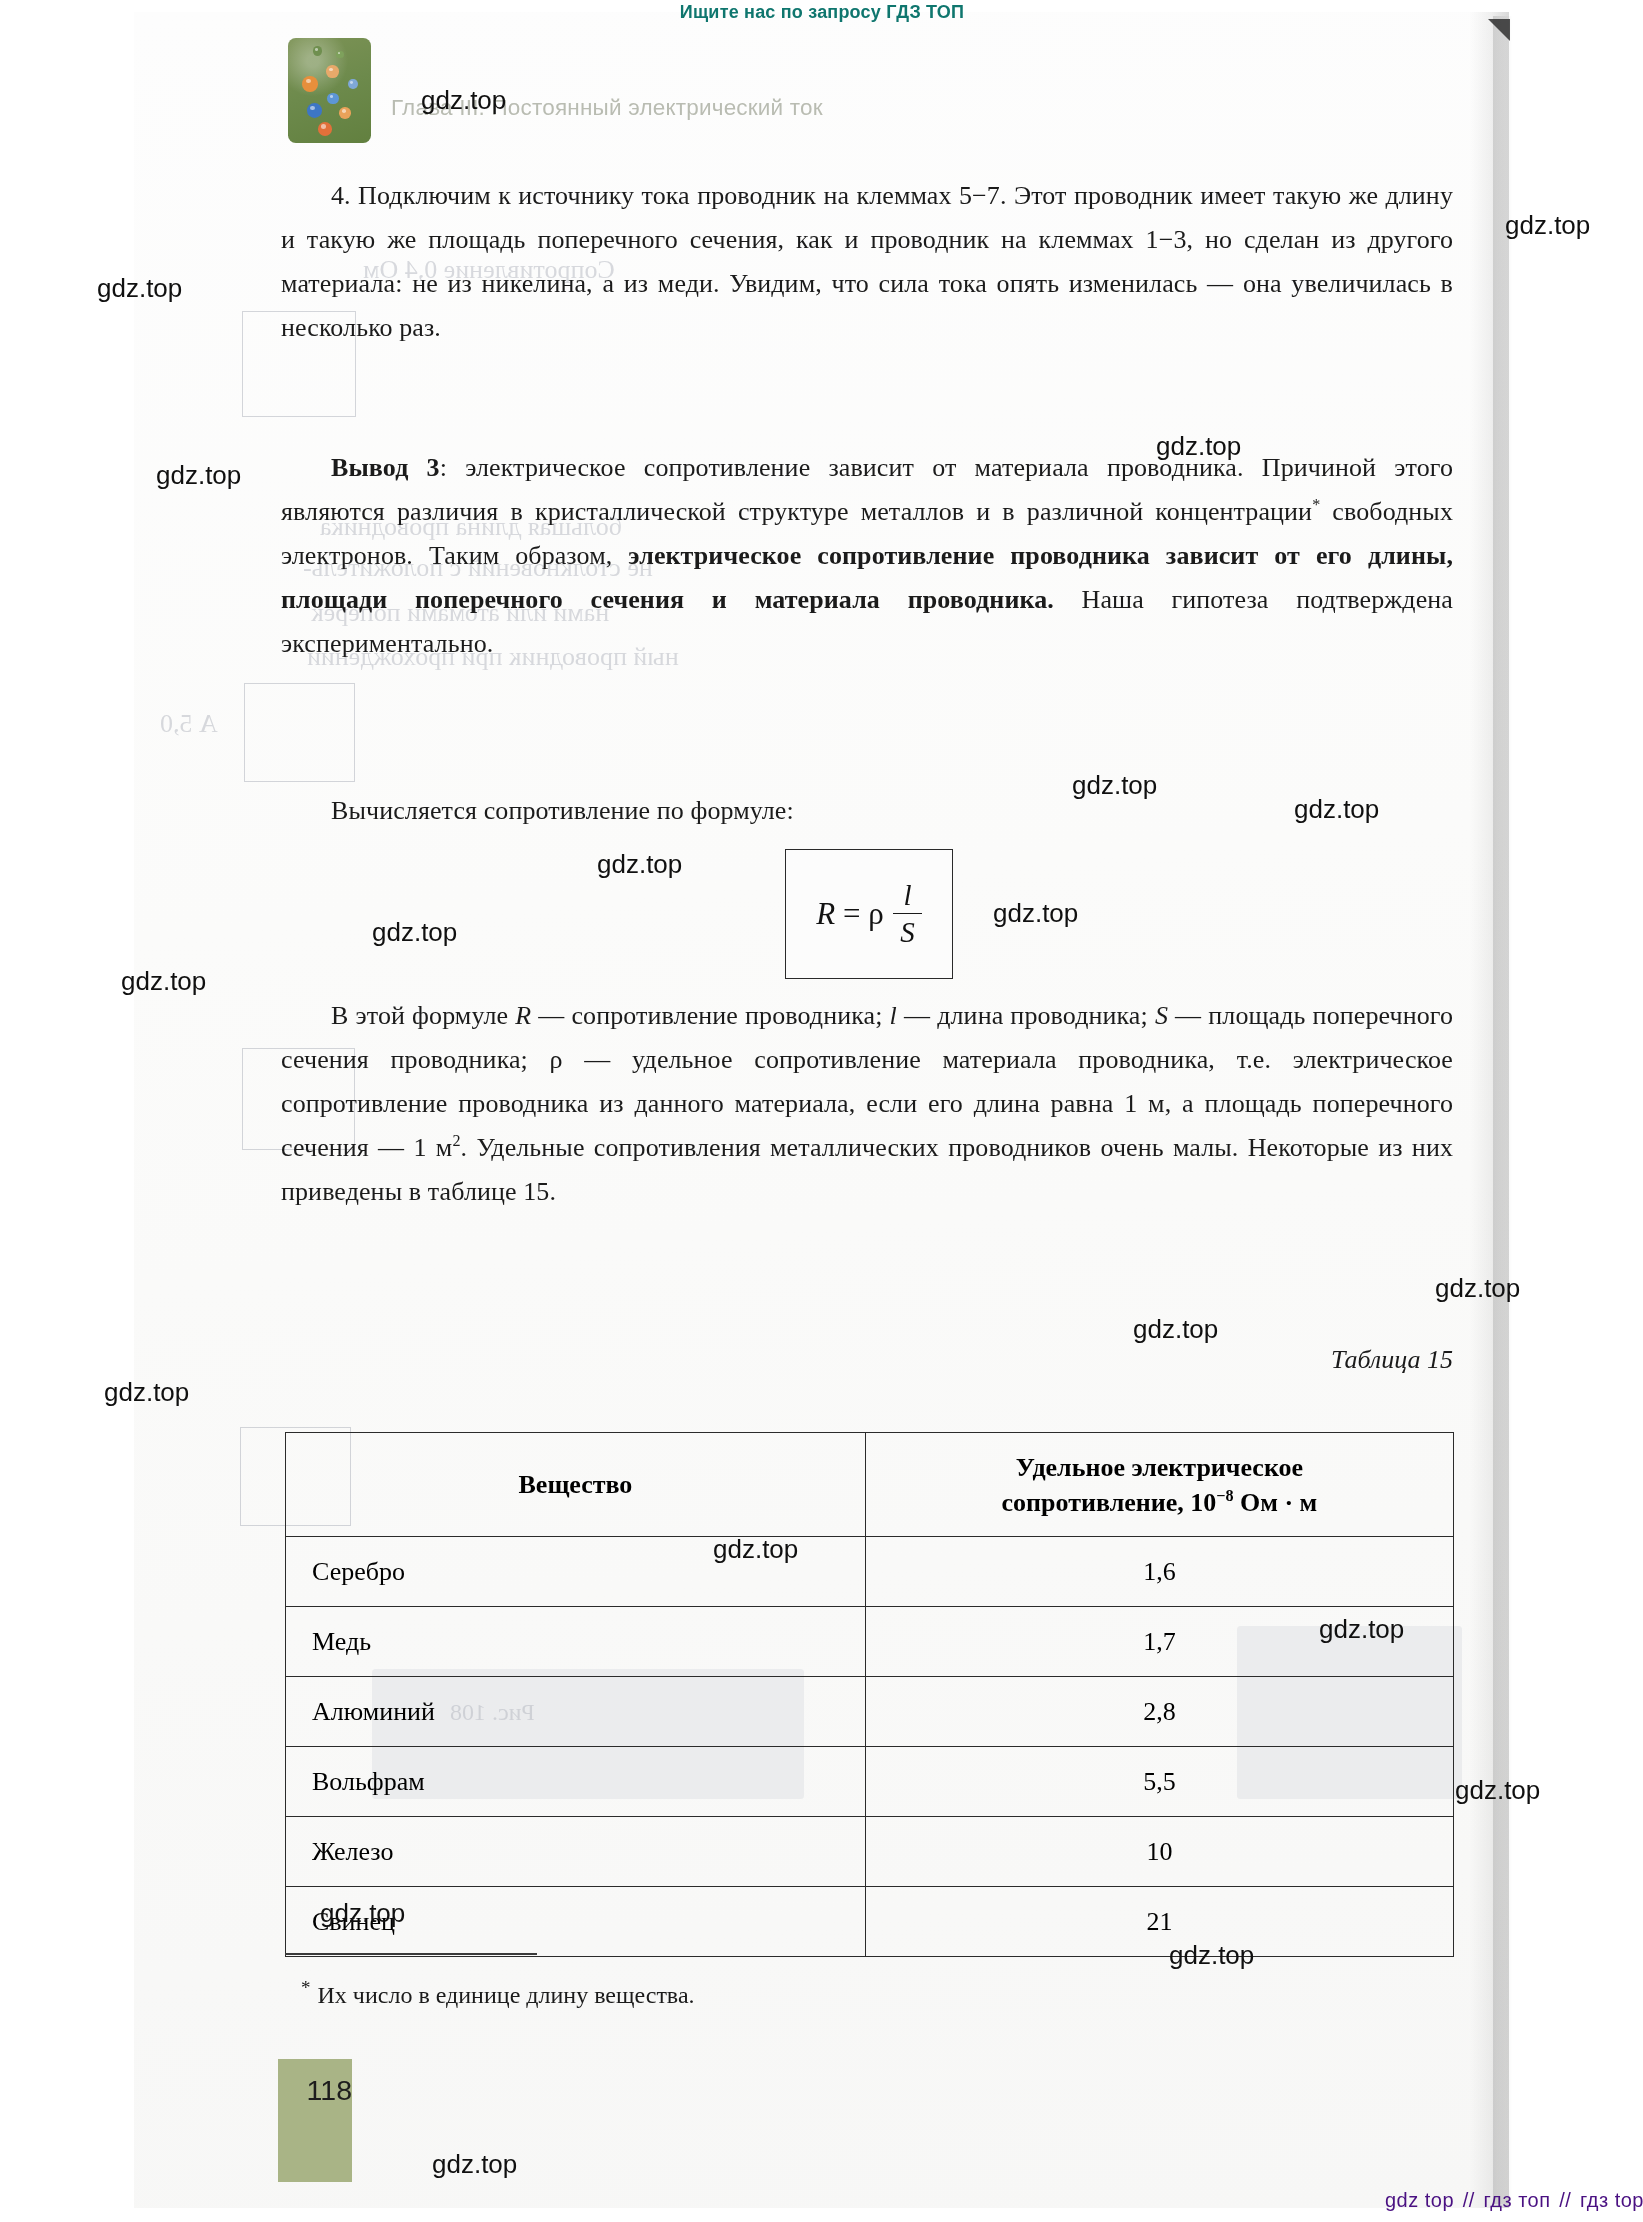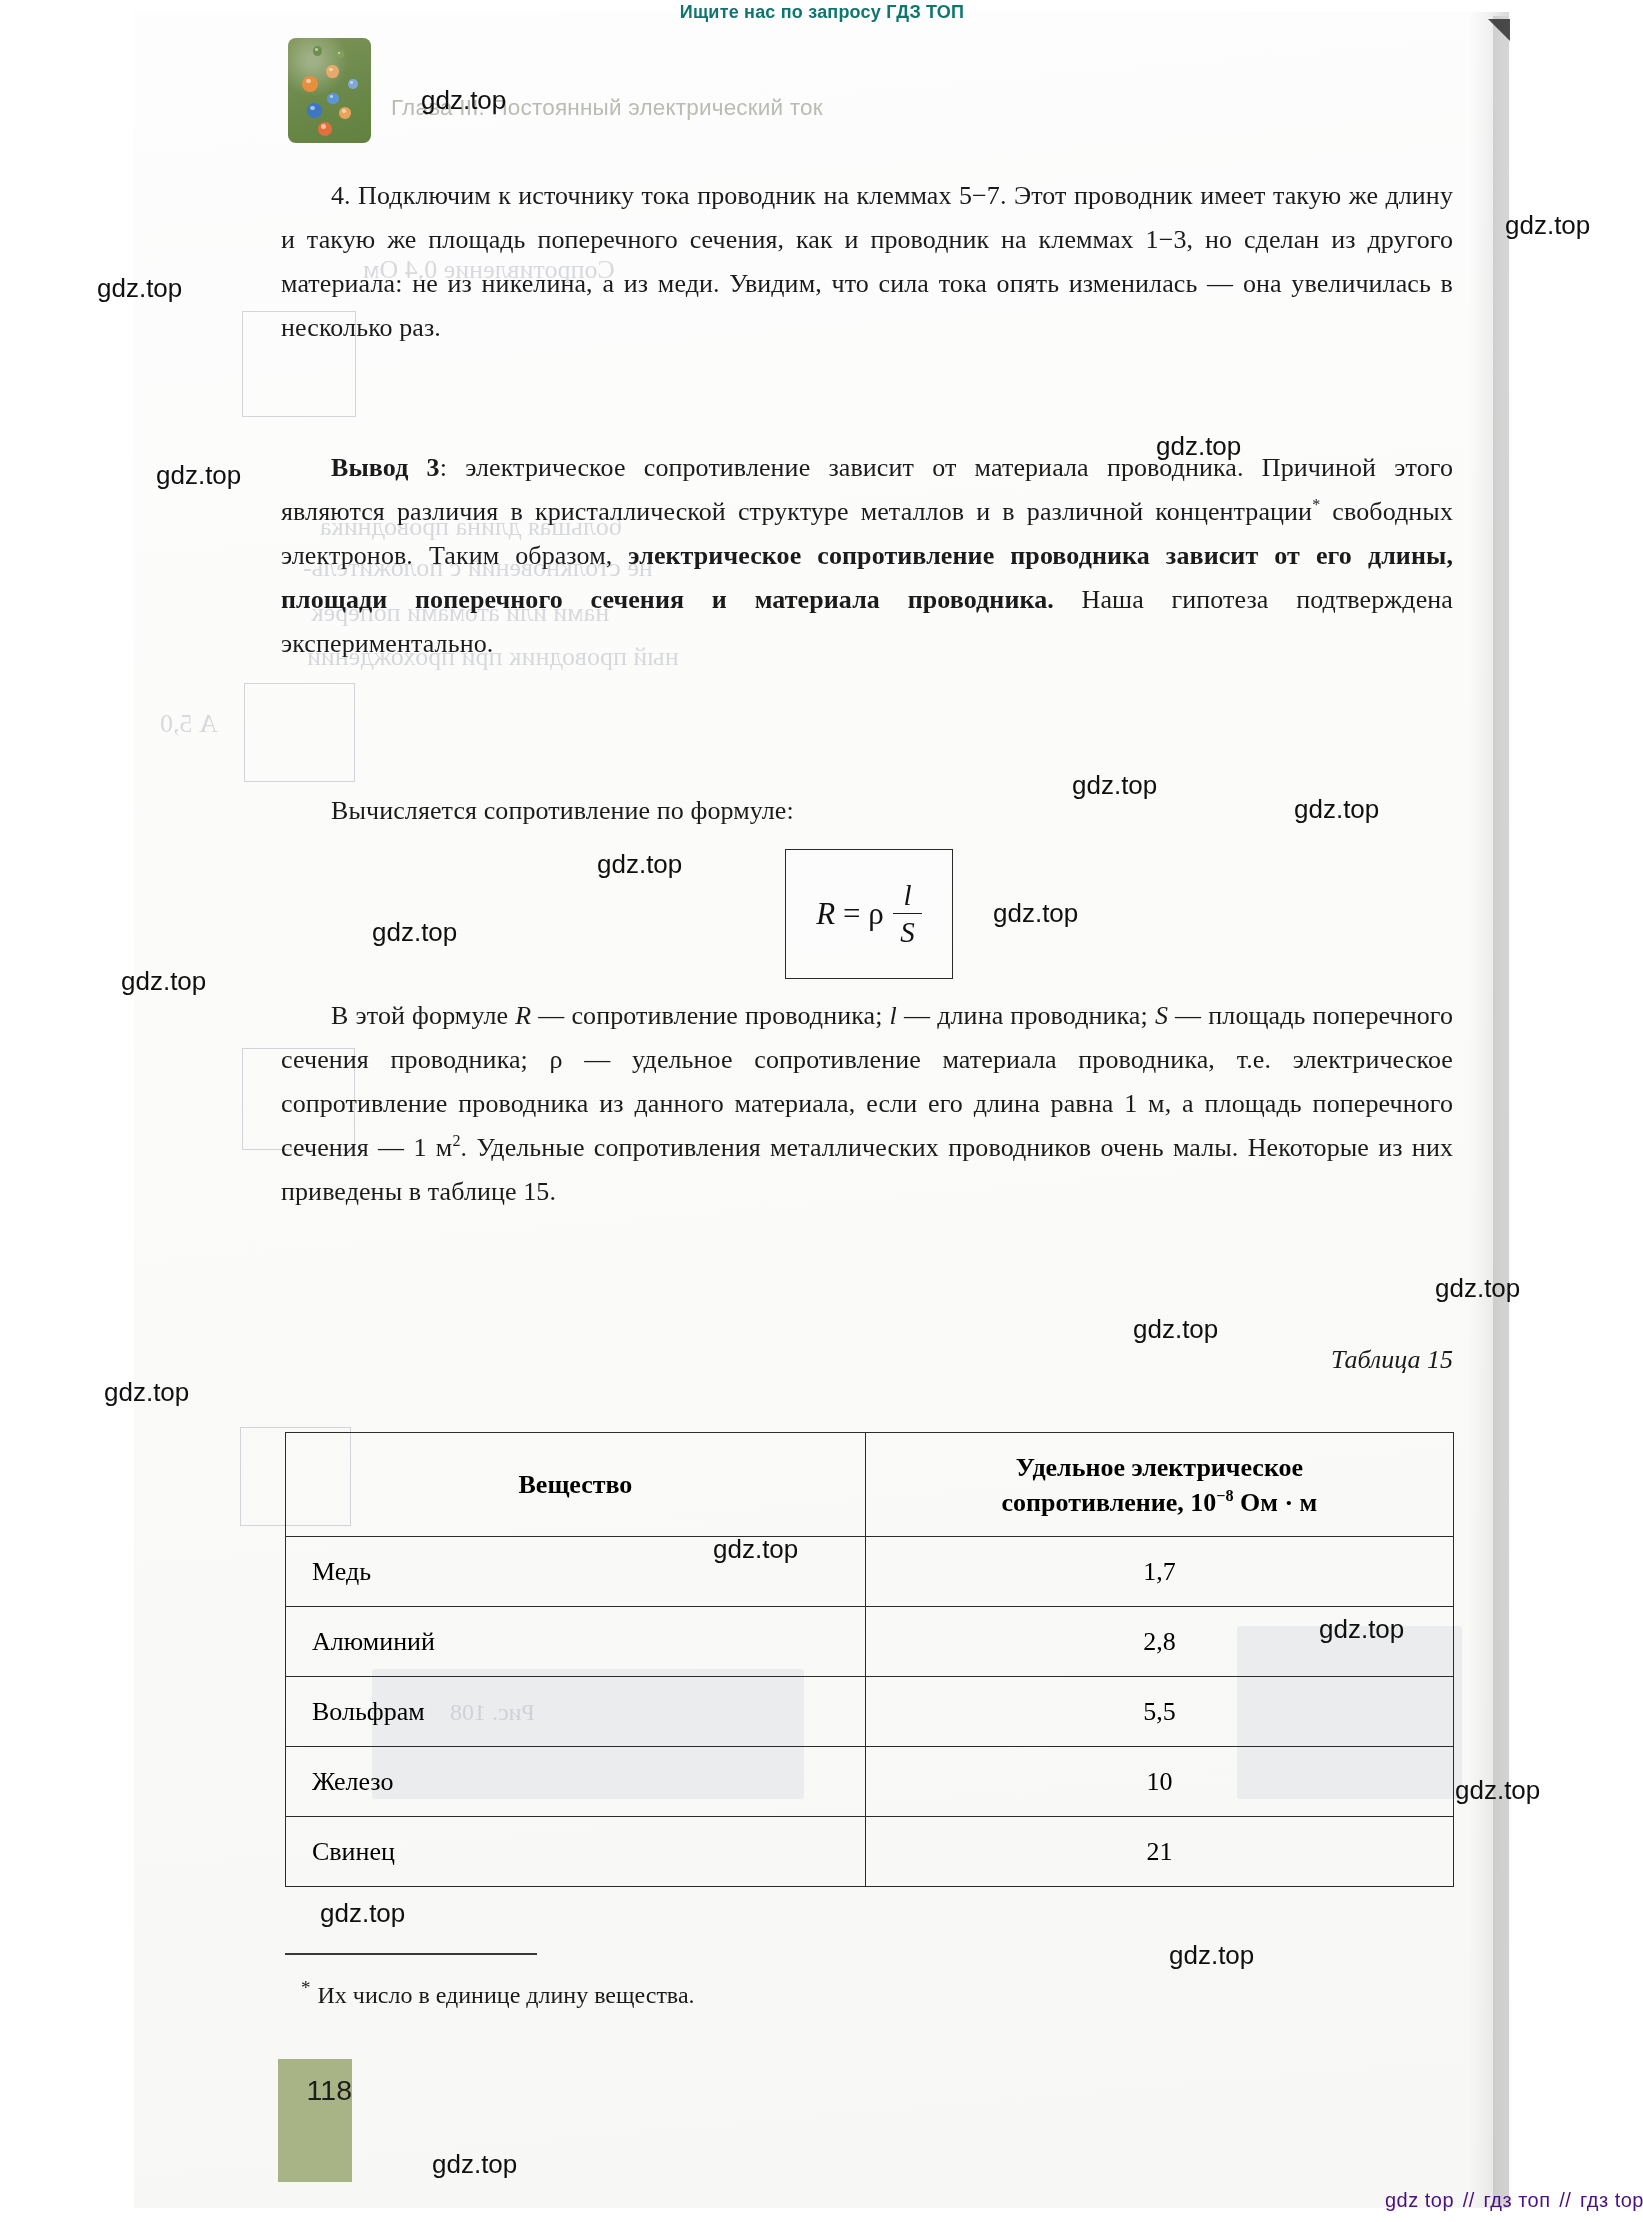--- a/index.html
+++ b/index.html
@@ -283,20 +283,24 @@
     <thead>
       <tr>
         <th class="col-a">Вещество</th>
         <th class="col-b">
           <span>Удельное электрическое</span><br>
           <span>сопротивление, 10</span><sup>−8</sup><span> Ом · м</span>
         </th>
       </tr>
     </thead>
     <tbody id="tbl-body">
+        <tr>
+          <td class="subst col-a">Серебро</td>
+          <td class="val col-b">1,6</td>
+        </tr>
         <tr>
           <td class="subst col-a">Медь</td>
           <td class="val col-b">1,7</td>
         </tr>
         <tr>
           <td class="subst col-a">Алюминий</td>
           <td class="val col-b">2,8</td>
         </tr>
         <tr>
           <td class="subst col-a">Вольфрам</td>

